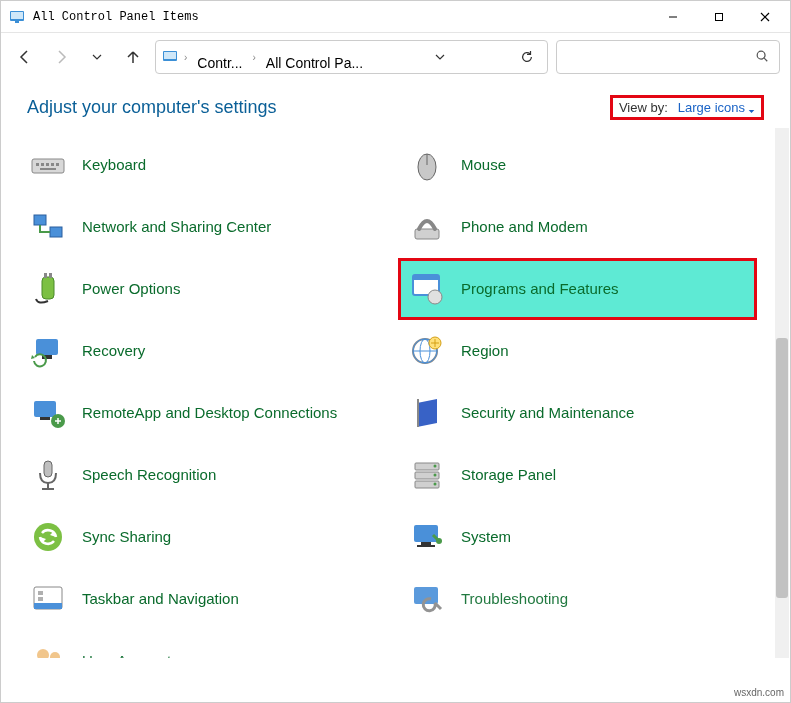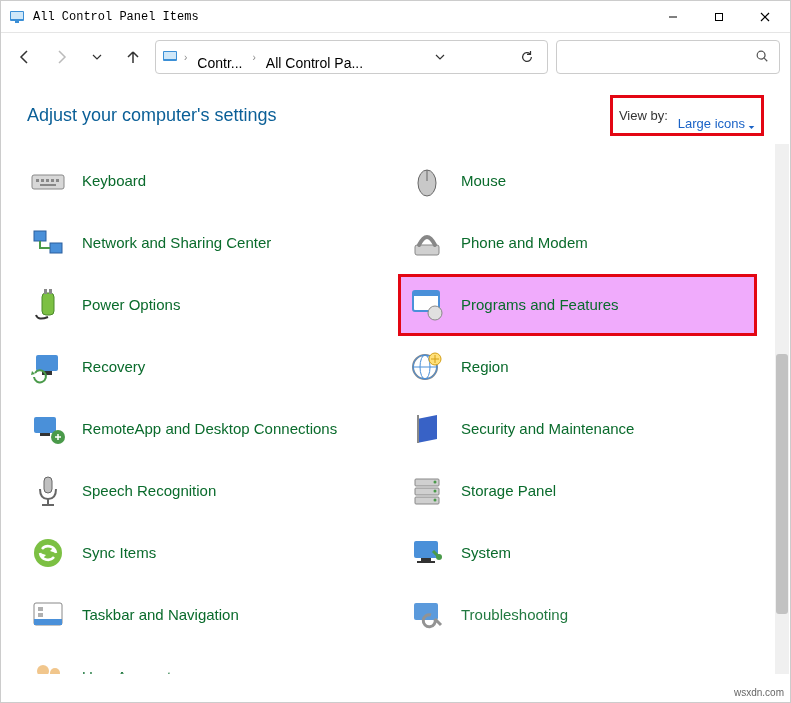--- a/index.html
+++ b/index.html
@@ -15,27 +15,27 @@
     .addrbar { flex: 1; border: 1px solid #ccc; border-radius: 4px; height: 34px; display: flex; align-items: center; padding: 0 6px; gap: 6px; }
     .crumb { padding: 2px 4px; cursor: default; white-space: nowrap; overflow: hidden; text-overflow: ellipsis; margin-top: 11px; }
     .crumb-sep { color: #888; font-size: 10px; }
     .addr-icon { width: 16px; height: 16px; display: inline-flex; }
     .addrbar .refresh { margin-left: auto; }
     .searchbox { width: 224px; border: 1px solid #ccc; border-radius: 4px; height: 34px; display: flex; align-items: center; justify-content: flex-end; padding: 0 10px; color: #555; }
     .header-row { display: flex; align-items: center; padding: 14px 26px 8px 26px; }
     .header-row h1 { color: #0a5f97; font-weight: 400; font-size: 18px; flex: 1; }
     .viewby { border: 3px solid #e30613; padding: 2px 6px; display: flex; align-items: center; gap: 10px; }
     .viewby-label { color: #333; font-size: 13px; }
-    .viewby-value { color: #1a63c6; font-size: 13px; display: flex; align-items: flex-end; gap: 3px; margin-top: 16px; }
+    .viewby-value { color: #1a63c6; font-size: 13px; display: flex; align-items: flex-end; gap: 3px; }
     .content { display: flex; height: 530px; }
     .grid { flex: 1; display: grid; grid-template-columns: 1fr 1fr; grid-auto-rows: 62px; column-gap: 20px; row-gap: 0; padding: 6px 18px 6px 18px; overflow: hidden; }
     .item { display: flex; align-items: center; gap: 14px; padding: 4px 6px; border: 3px solid transparent; cursor: default; }
     .item .ic { width: 40px; height: 40px; display: flex; align-items: center; justify-content: center; flex: 0 0 40px; }
     .item .lbl { color: #0a6b2c; font-size: 15px; line-height: 1.2; }
-    .item.hl { border-color: #e30613; background: #f0abfc; }
+    .item.hl { border-color: #e30613; background: #5eead4; }
     .scrollbar { width: 14px; background: #f0f0f0; position: relative; margin-right: 1px; }
     .thumb { position: absolute; left: 1px; right: 1px; top: 210px; height: 260px; background: #c2c2c2; border-radius: 3px; }
     .wm { position: absolute; right: 6px; bottom: 4px; font-size: 10px; color: #666; }
   </style>
 </head>
 <body>
 
 <div class="titlebar">
   <span class="app-icon">
     <svg viewBox="0 0 16 16">
@@ -279,21 +279,21 @@
 
     <div class="item">
       <span class="ic">
           <svg width="40" height="40" viewBox="0 0 40 40">
             <circle cx="20" cy="20" r="14" fill="#7cc043"></circle>
             <path d="M14 16 a8 8 0 0 1 14 4 M26 24 a8 8 0 0 1 -14 -4" fill="none" stroke="#fff" stroke-width="2.5"></path>
             <path d="M26 14 L28 20 L22 18 Z" fill="#fff"></path>
             <path d="M14 26 L12 20 L18 22 Z" fill="#fff"></path>
           </svg>
         </span>
-      <span class="lbl">Sync Items</span>
+      <span class="lbl">Sync Sharing</span>
     </div>
 
     <div class="item">
       <span class="ic">
           <svg width="40" height="40" viewBox="0 0 40 40">
             <rect x="7" y="8" width="24" height="17" rx="2" fill="#4a90d9"></rect>
             <rect x="14" y="25" width="10" height="3" fill="#333"></rect>
             <rect x="10" y="28" width="18" height="2" fill="#333"></rect>
             <path d="M26 18 L32 24" stroke="#4a9a4a" stroke-width="3"></path>
             <circle cx="32" cy="24" r="3" fill="#4a9a4a"></circle>

